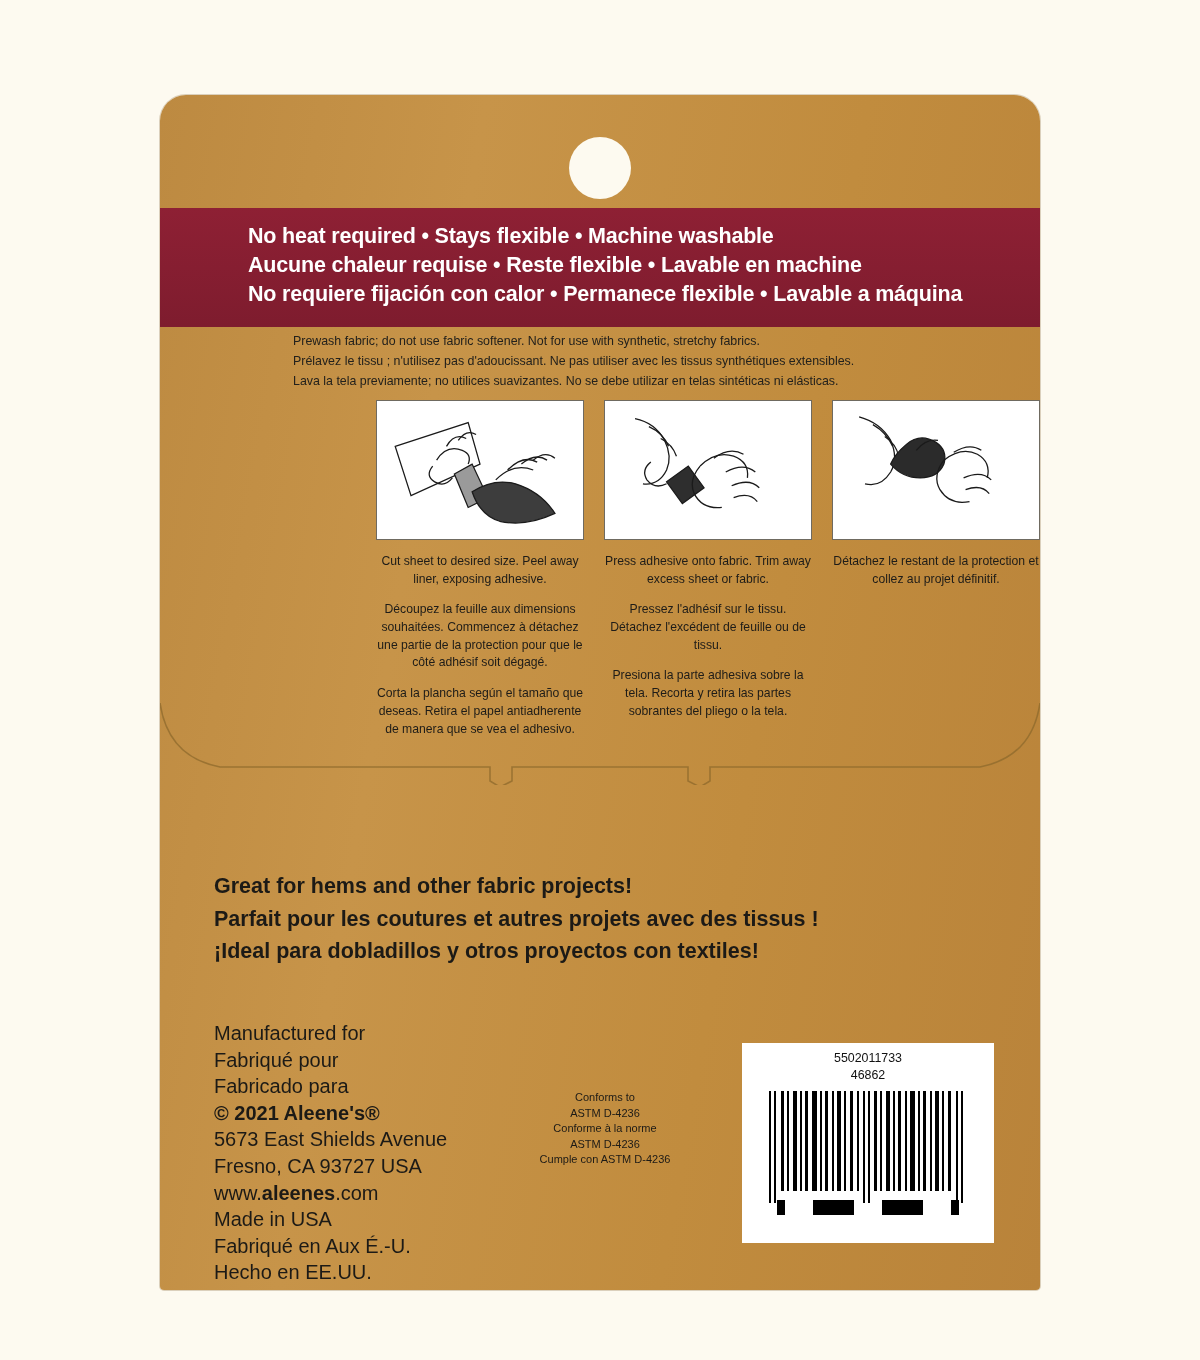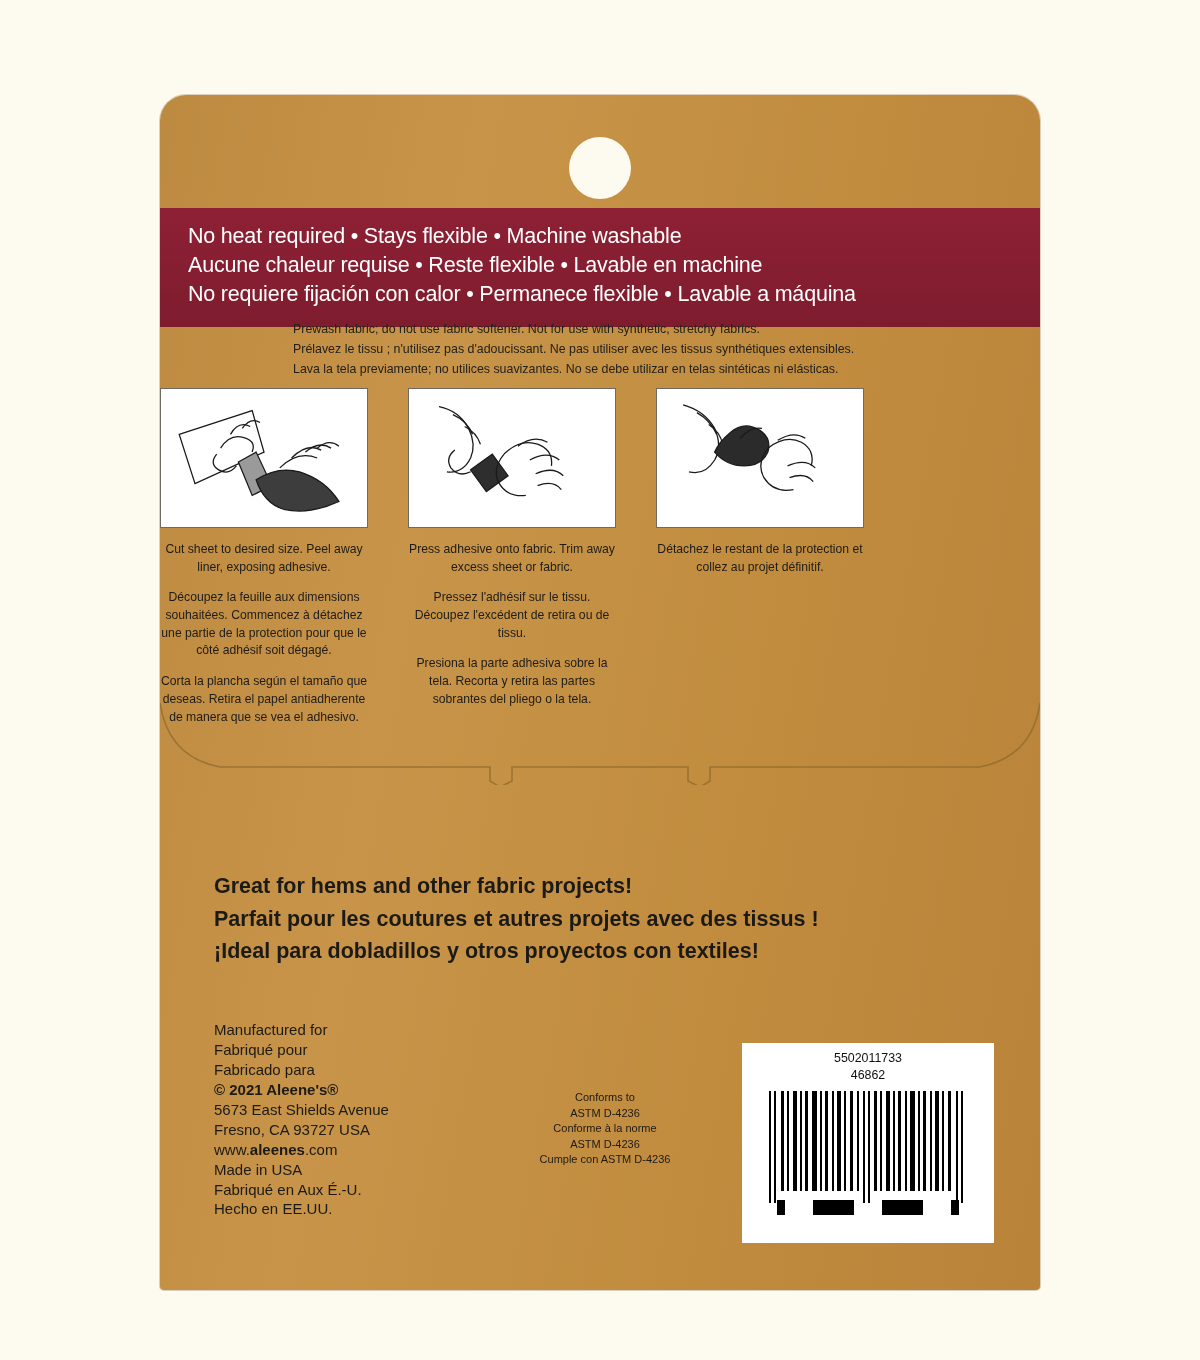--- a/index.html
+++ b/index.html
@@ -35,46 +35,47 @@
     left:0; top:113px;
     width:100%;
     background:#8d1f33;
     background:linear-gradient(180deg,#8e2034 0%,#7e1c2e 100%);
     padding:14px 0 17px 0;
     box-sizing:border-box;
   }
   #banner div{
     color:#ffffff;
     font-size:21.5px;
-    font-weight:normal;
+    font-weight:bold;
     letter-spacing:-.2px;
-    padding-left:28px;
+    padding-left:52px;
     line-height:1.36;
     white-space:nowrap;
+    margin-left:36px;
   }
   
   #prewash{
     position:absolute;
-    left:133px; top:224px;
+    left:133px; top:236px;
     width:630px;
   }
   #prewash div{
     font-size:12.4px;
     color:#23211c;
     line-height:1.62;
     white-space:nowrap;
   }
   
   #steps{
     position:absolute;
-    left:0; top:293px;
+    left:0; top:305px;
     width:100%;
     display:flex;
-    justify-content:flex-start;
-    gap:40px;
+    justify-content:flex-end;
+    gap:20px;
   }
   .step{ width:208px; }
   .step-img{
     width:208px;height:140px;
     background:#ffffff;
     border:1px solid #6f6a60;
     box-sizing:border-box;
     position:relative;
     overflow:hidden;
   }
@@ -104,21 +105,21 @@
     font-size:21.5px;
     font-weight:bold;
     color:#1c1a16;
     line-height:1.52;
     white-space:nowrap;
   }
   
   #footer-left{
     position:absolute;
     left:54px; top:925px;
-    font-size:15px;
+    font-size:20px;
     color:#1c1a16;
     line-height:1.33;
   }
   #footer-left .b{font-weight:bold;}
   #footer-center{
     position:absolute;
     left:330px; top:995px;
     width:230px;
     text-align:center;
     font-size:11px;
@@ -220,21 +221,21 @@
             <path d="M110 58 q16 -12 30 -4"></path>
             <path d="M122 72 q18 -10 30 0"></path>
             <path d="M128 86 q18 -8 28 2"></path>
             <path d="M130 98 q16 -6 24 4"></path>
             <path d="M96 66 q-12 14 -6 28 q8 16 28 14"></path>
           </g>
         </svg>
       </div>
       <div class="step-cap">
         <p>Press adhesive onto fabric. Trim away excess sheet or fabric.</p>
-        <p>Pressez l'adhésif sur le tissu. Découpez l'excédent de retira ou de tissu.</p>
+        <p>Pressez l'adhésif sur le tissu. Détachez l'excédent de feuille ou de tissu.</p>
         <p>Presiona la parte adhesiva sobre la tela. Recorta y retira las partes sobrantes del pliego o la tela.</p>
       </div>
     </div>
 
     <div class="step">
       <div class="step-img">
         <svg viewBox="0 0 208 140" width="206" height="138" xmlns="http://www.w3.org/2000/svg">
           <g fill="none" stroke="#1a1a1a" stroke-width="1.3">
             <path d="M26 16 q22 6 32 24 q8 18 0 32 q-10 16 -26 12"></path>
             <path d="M40 24 q14 8 20 22"></path>

